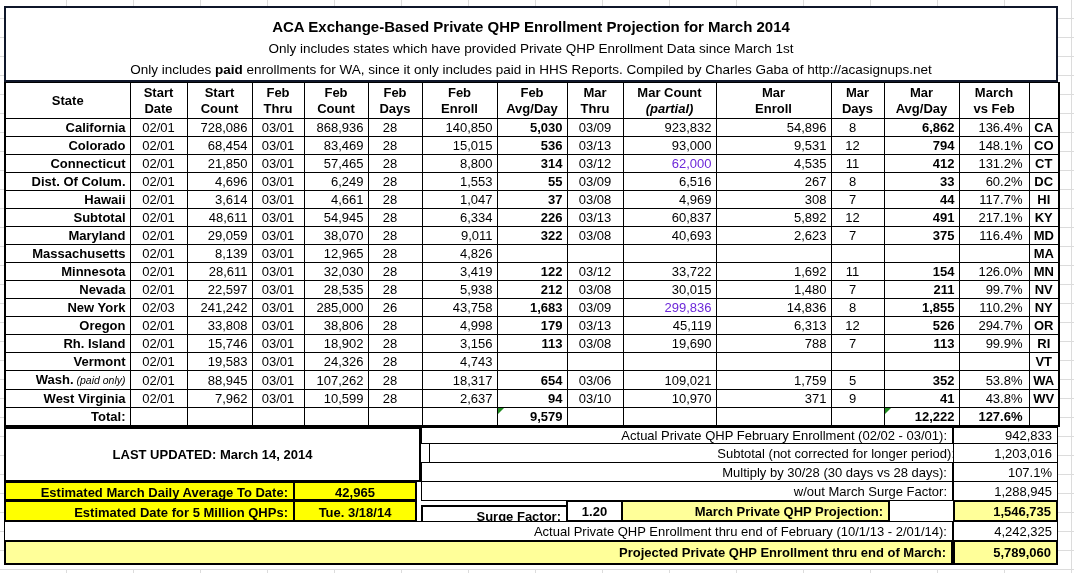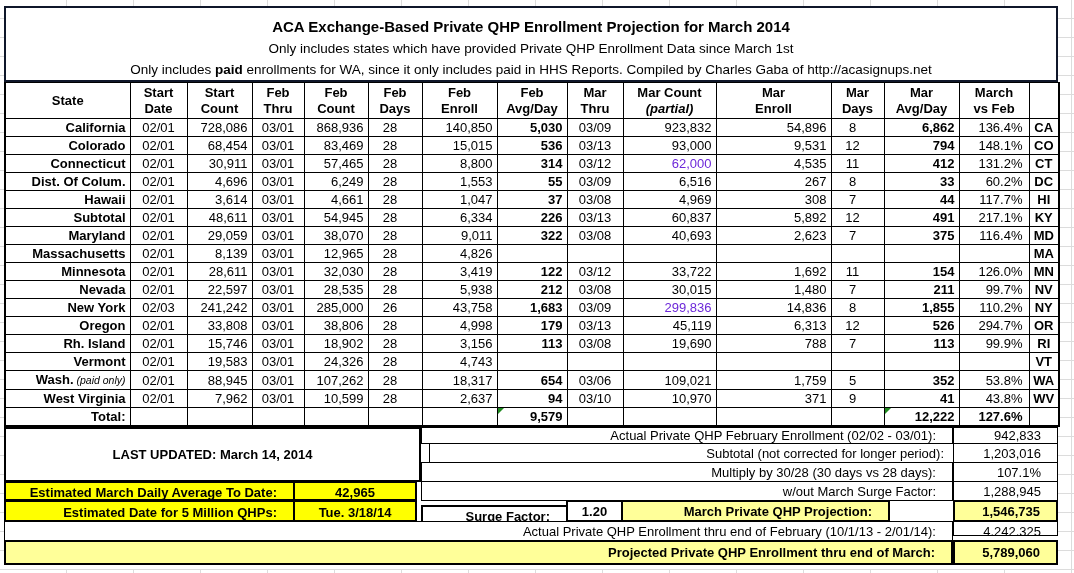--- a/index.html
+++ b/index.html
@@ -39,21 +39,21 @@
   td.pink  { background:#ff9ec0; }
   td.muted { color:#6d28d9; }
   td.corner { position:relative; }
   td.corner::before { content:""; position:absolute; left:0; top:0;
     border-top:6px solid #1f8a1f; border-right:6px solid transparent; }
 
   
   .bottom { position:relative; width:1054px; height:142px; background:#fff; }
   .bottom .cellbox { position:absolute; border:1px solid #000; background:#fff;
     font-size:13px; line-height:16px; overflow:hidden; white-space:nowrap; }
-  .r-align { text-align:right; padding-right:16px; }
+  .r-align { text-align:right; padding-right:5px; }
   .c-align { text-align:center; }
   .thick { border-width:2px !important; }
   .bold { font-weight:bold; }
   .yellow { background:#ffff00 !important; }
   .paleyellow { background:#ffff99 !important; }
 
   .lu-box      { left:0;   top:0;    width:417px; height:55px; display:flex;
                  align-items:center; justify-content:center;
                  font-size:15px; font-weight:bold; }
   .sr1-label { left:417px; top:0;    width:532px; height:17px; }
@@ -69,21 +69,21 @@
   .y1-value { left:289px; top:54px; width:124px; height:20px; padding-top:2px; }
   .y2-label { left:0;     top:73px; width:291px; height:22px; font-size:12.5px; padding-top:3px; }
   .y2-value { left:289px; top:73px; width:124px; height:22px; padding-top:3px; }
 
   .surge-label { left:417px; top:78px; width:147px; height:22px; font-size:14px; padding-top:2px; }
   .surge-value { left:562px; top:73px; width:57px;  height:22px; font-size:14px; padding-top:2px; }
   .proj-label  { left:617px; top:73px; width:269px; height:22px; font-size:14.5px; padding-top:2px; }
   .proj-value  { left:949px; top:73px; width:105px; height:22px; font-size:14.5px; padding-top:2px; }
 
   .sr6-label { left:0;   top:94px;  width:949px; height:21px; font-size:13.5px; padding-top:2px; }
-  .sr6-value { left:949px; top:94px; width:105px; height:15px; font-size:13.5px; padding-top:2px; }
+  .sr6-value { left:949px; top:94px; width:105px; height:21px; font-size:13.5px; padding-top:2px; }
   .sr7-label { left:0;   top:113px; width:949px; height:25px; font-size:15px; padding-top:3px; }
   .sr7-value { left:949px; top:113px; width:105px; height:25px; font-size:15px; padding-top:3px; }
 </style>
 </head>
 <body>
 
 <div class="page">
   <div class="sheet">
 
     <div class="titlebox">
@@ -160,21 +160,21 @@
             <td class="num green">93,000</td>
             <td class="num green">9,531</td>
             <td class="days green">12</td>
             <td class="num b green">794</td>
             <td class="pct green">148.1%</td>
             <td class="abbr">CO</td>
           </tr>
           <tr>
             <td class="statecell"><span>Connecticut</span></td>
             <td class="date">02/01</td>
-            <td class="num">30,911</td>
+            <td class="num">21,850</td>
             <td class="date">03/01</td>
             <td class="num">57,465</td>
             <td class="days">28</td>
             <td class="num">8,800</td>
             <td class="num b">314</td>
             <td class="date green">03/12</td>
             <td class="num green muted">62,000</td>
             <td class="num green">4,535</td>
             <td class="days green">11</td>
             <td class="num b green">412</td>

